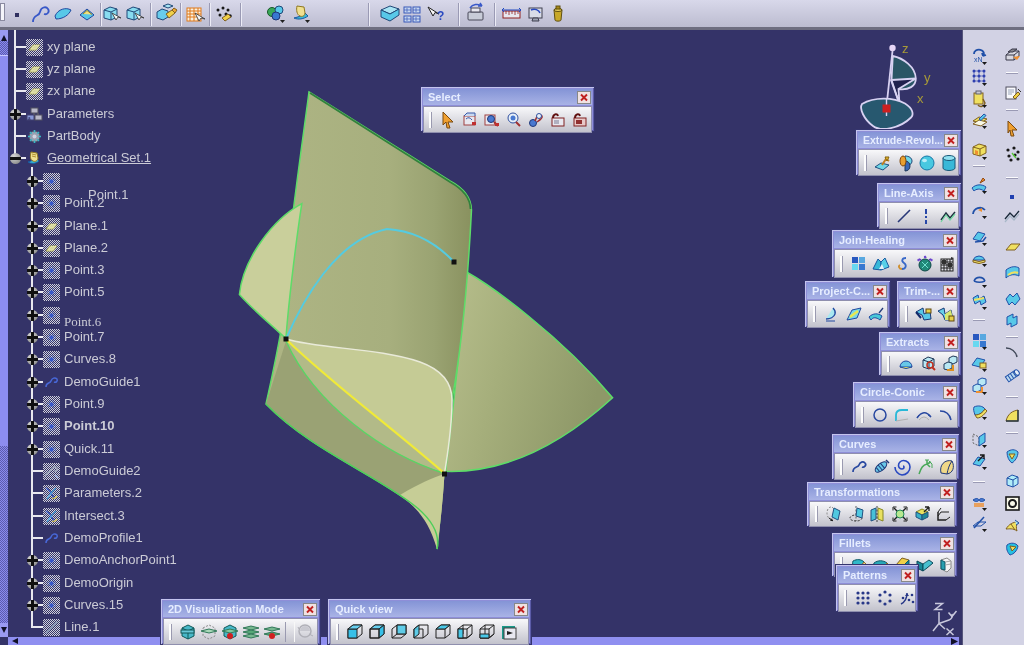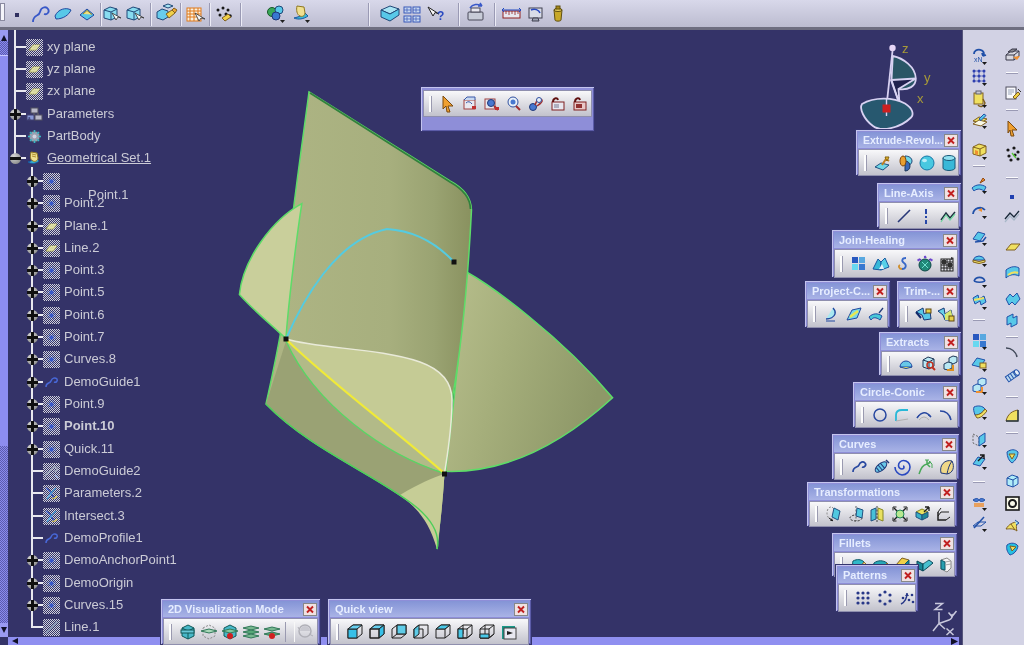--- a/index.html
+++ b/index.html
@@ -497,21 +497,21 @@
     </div>
 <div class="trow" style="left:64px;top:218px;">Plane.1</div>
 <div class="tl" style="left:31px;top:247px;width:12px;height:2px"></div>
 <div class="pm plus" style="left:26.5px;top:242.5px"></div>
 <div class="chk" style="left:43px;top:240px">
       <svg width="17" height="17" style="position:absolute">
         <path d="M3,11 l4,-5 l7,0 l-4,5 Z" fill="#d8d8a0" stroke="#a8a860"></path>
         <path d="M5,10 l3,-3.5 l5,0 l-3,3.5 Z" fill="none" stroke="#e8e8b0" stroke-width="0.8"></path>
       </svg>
     </div>
-<div class="trow" style="left:64px;top:240px;">Line.2</div>
+<div class="trow" style="left:64px;top:240px;">Plane.2</div>
 <div class="tl" style="left:31px;top:269px;width:12px;height:2px"></div>
 <div class="pm plus" style="left:26.5px;top:264.5px"></div>
 <div class="chk" style="left:43px;top:262px">
       <svg width="17" height="17" style="position:absolute">
         <circle cx="8.5" cy="8.5" r="2.2" fill="#3858c8"></circle>
         <circle cx="8.5" cy="8.5" r="3.8" fill="none" stroke="#5878d8" stroke-width="0.8" stroke-dasharray="1.5,1.5"></circle>
       </svg>
     </div>
 <div class="trow" style="left:64px;top:262px;">Point.3</div>
 <div class="tl" style="left:31px;top:291px;width:12px;height:2px"></div>
@@ -524,21 +524,21 @@
     </div>
 <div class="trow" style="left:64px;top:284px;">Point.5</div>
 <div class="tl" style="left:31px;top:314px;width:12px;height:2px"></div>
 <div class="pm plus" style="left:26.5px;top:309.5px"></div>
 <div class="chk" style="left:43px;top:307px">
       <svg width="17" height="17" style="position:absolute">
         <circle cx="8.5" cy="8.5" r="2.2" fill="#3858c8"></circle>
         <circle cx="8.5" cy="8.5" r="3.8" fill="none" stroke="#5878d8" stroke-width="0.8" stroke-dasharray="1.5,1.5"></circle>
       </svg>
     </div>
-<div class="trow" style="left:64px;top:307px;">Point.6</div>
+<div class="trow" style="left:64px;top:314px;font-family:Liberation Serif, serif;">Point.6</div>
 <div class="tl" style="left:31px;top:336px;width:12px;height:2px"></div>
 <div class="pm plus" style="left:26.5px;top:331.5px"></div>
 <div class="chk" style="left:43px;top:329px">
       <svg width="17" height="17" style="position:absolute">
         <circle cx="8.5" cy="8.5" r="2.2" fill="#3858c8"></circle>
         <circle cx="8.5" cy="8.5" r="3.8" fill="none" stroke="#5878d8" stroke-width="0.8" stroke-dasharray="1.5,1.5"></circle>
       </svg>
     </div>
 <div class="trow" style="left:64px;top:329px;">Point.7</div>
 <div class="tl" style="left:31px;top:358px;width:12px;height:2px"></div>
@@ -648,20 +648,23 @@
 <div class="tl" style="left:31px;top:626px;width:12px;height:2px"></div>
 <div class="chk" style="left:43px;top:619px">
       <svg width="17" height="17" style="position:absolute">
         <path d="M3,14 L14,3" stroke="#7888a8" stroke-width="1.6"></path>
       </svg>
     </div>
 <div class="trow" style="left:64px;top:619px;">Line.1</div>
 </div>
 
 <div class="tb" style="left:420px;top:86px;width:175px;height:46px;box-sizing:border-box">
+ <div class="tbt">Select<span class="tbx"><svg width="12" height="11">
+          <path d="M3,2.5 L9,8.5 M9,2.5 L3,8.5" stroke="#c02020" stroke-width="1.9"></path>
+        </svg></span></div>
  <div class="tbr">
       <span class="hdl"></span>
   <span class="ic">
         <svg width="20" height="20">
           <path d="M5,2 L15,12 L10,12 L12,18 L9,18 L8,12 L5,15 Z" fill="#f0a030" stroke="#7a4a10" stroke-width="1"></path>
         </svg>
       </span>
   <span class="ic">
         <svg width="20" height="20">
           <rect x="4" y="6" width="11" height="9" fill="#e8e8f0" stroke="#a04040"></rect>

